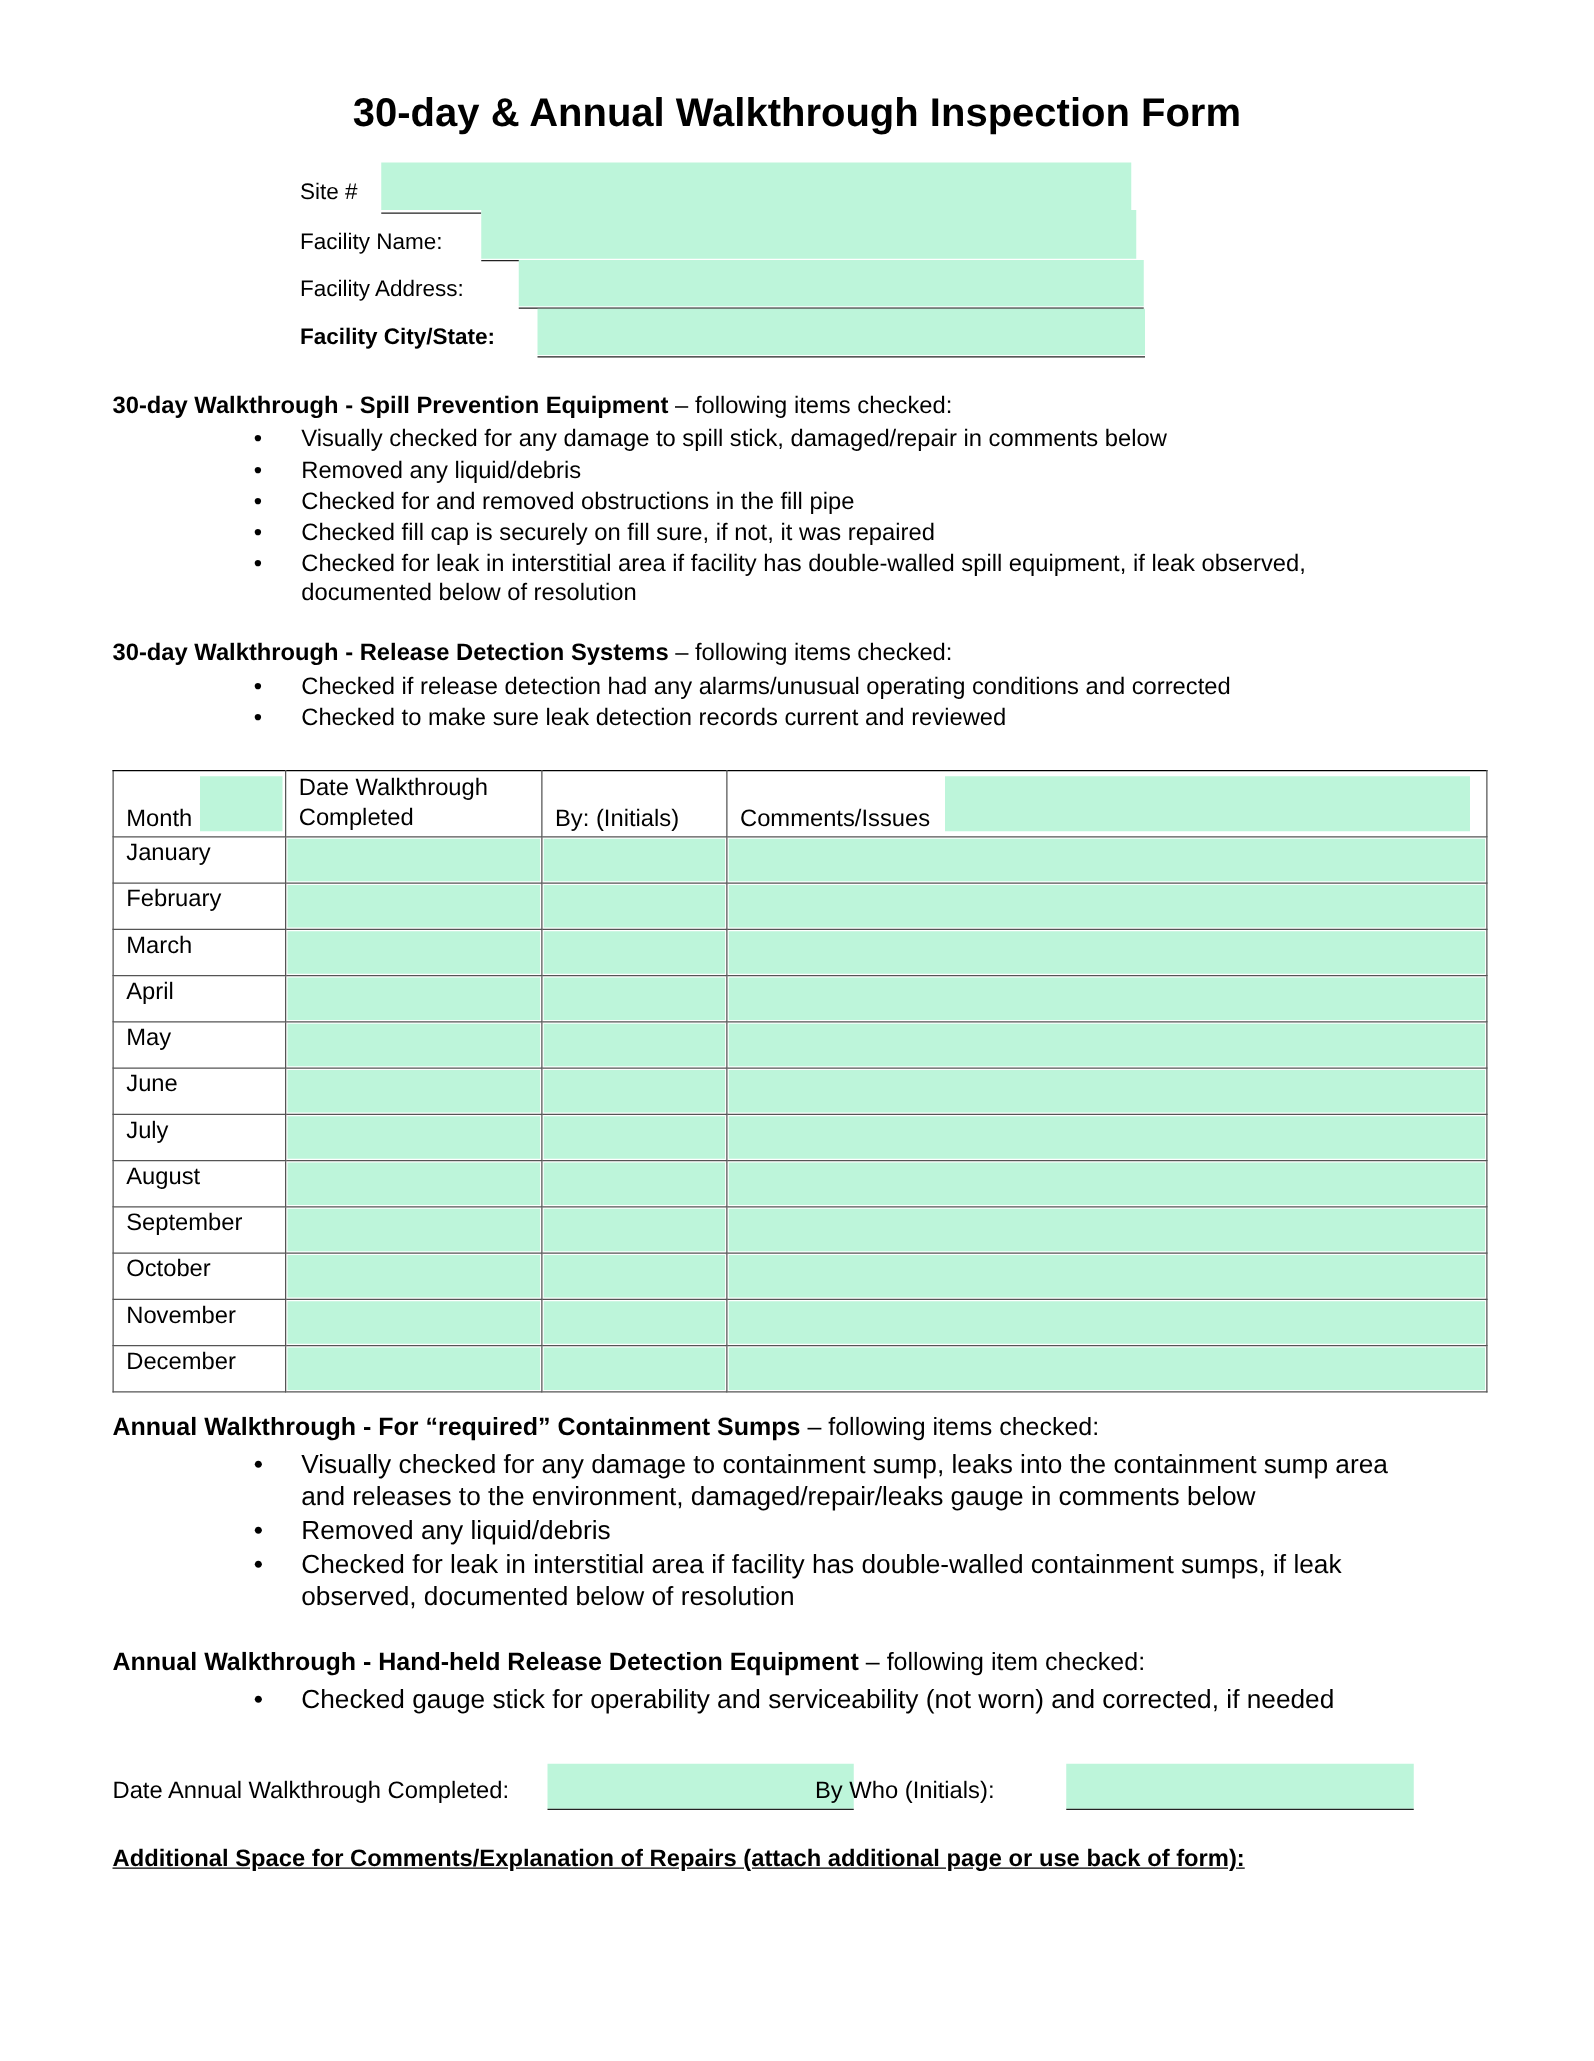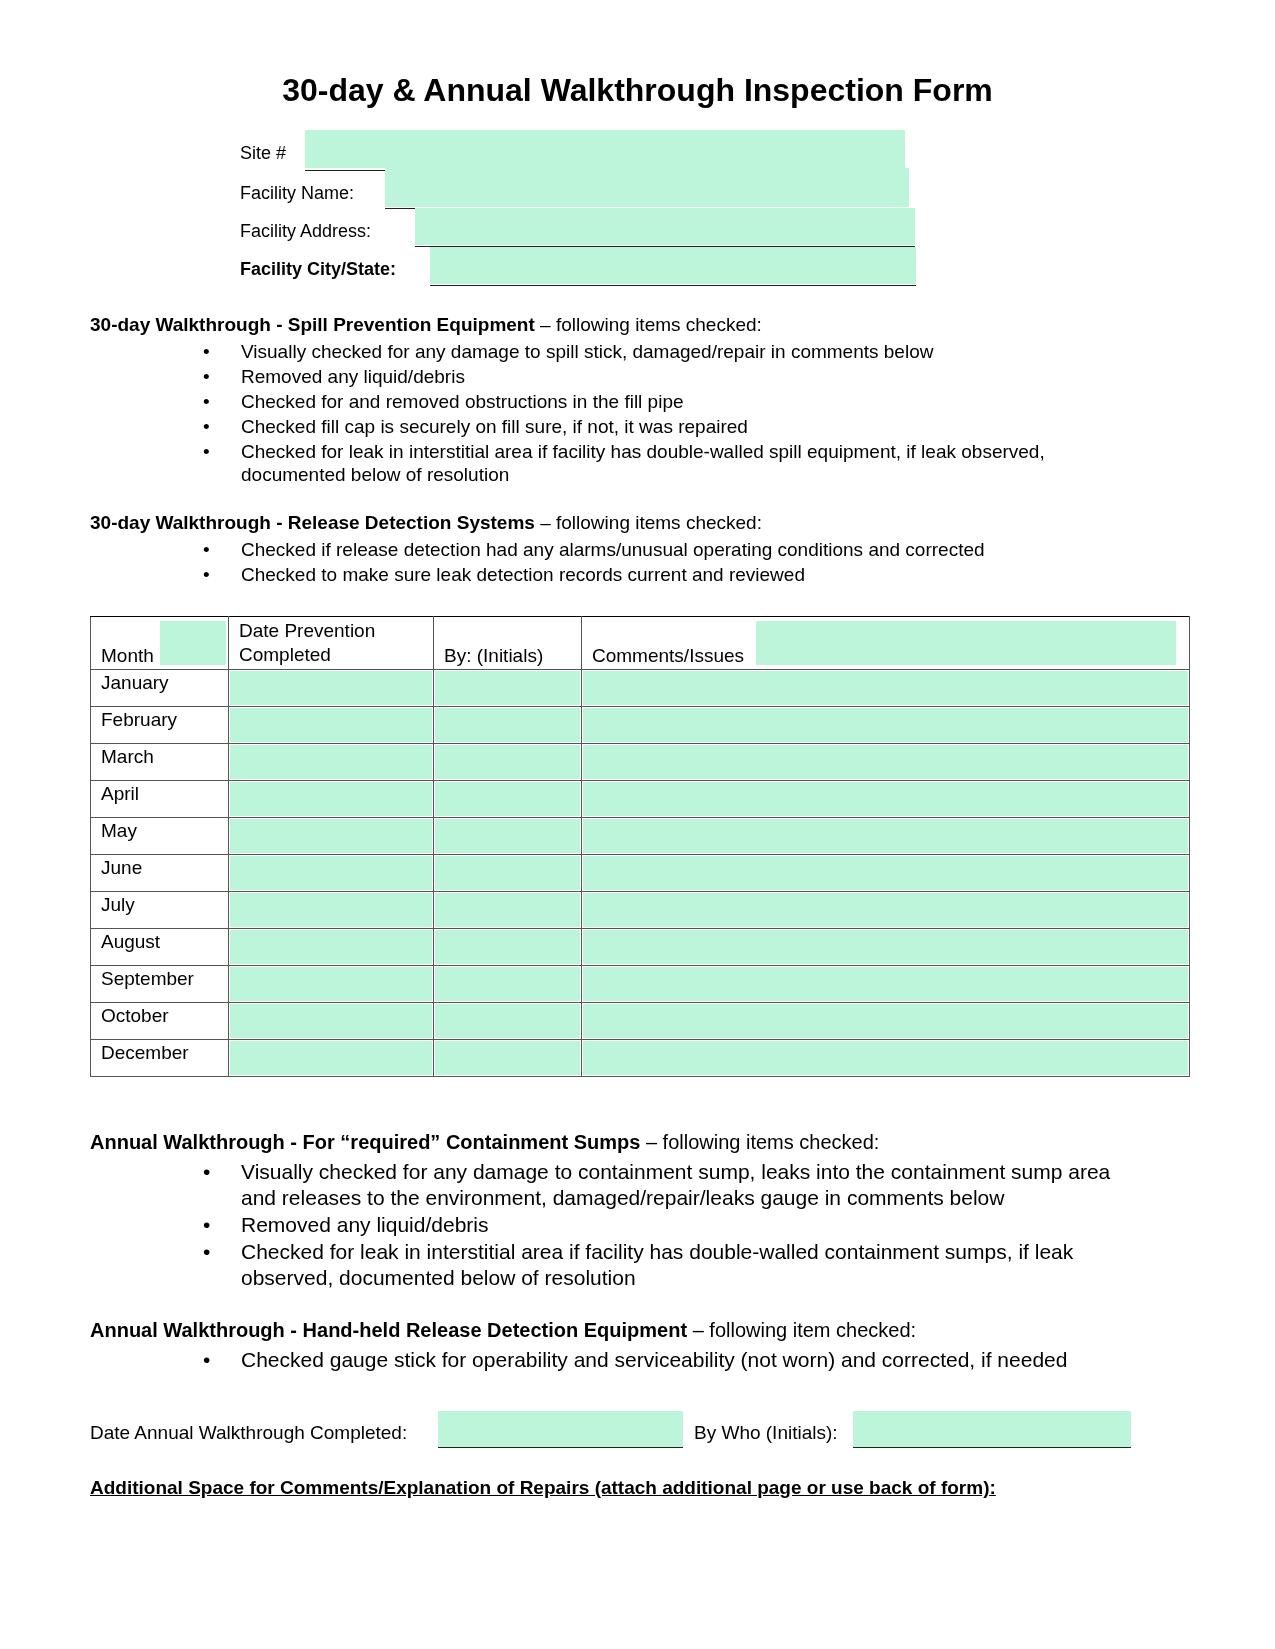--- a/index.html
+++ b/index.html
@@ -92,21 +92,21 @@
       <col style="width:148px">
       <col>
   </colgroup>
   <tbody>
       <tr class="head">
     <td>
       <div class="fillbox" style="left:69px; top:4px; width:66px; height:44px;"></div>
       <span class="cell-text" style="position:relative;">Month</span>
     </td>
     <td>
-      <span class="cell-text" style="line-height:24px;"><span>Date Prevention</span><br><span>Completed</span></span>
+      <span class="cell-text" style="line-height:24px;"><span>Date Walkthrough</span><br><span>Completed</span></span>
     </td>
     <td>
           <span class="cell-text">By: (Initials)</span>
         </td>
     <td>
       <div class="fillbox" style="left:174px; top:4px; width:420px; height:44px;"></div>
       <span class="cell-text" style="position:relative;">Comments/Issues</span>
     </td>
   </tr>
   <tr class="row">
@@ -244,20 +244,34 @@
         </td>
         <td>
           <div class="cell-fill"></div>
         </td>
         <td>
           <div class="cell-fill"></div>
         </td>
       </tr>
   <tr class="row">
         <td>
+          <span class="cell-text">November</span>
+        </td>
+        <td>
+          <div class="cell-fill"></div>
+        </td>
+        <td>
+          <div class="cell-fill"></div>
+        </td>
+        <td>
+          <div class="cell-fill"></div>
+        </td>
+      </tr>
+  <tr class="row">
+        <td>
           <span class="cell-text">December</span>
         </td>
         <td>
           <div class="cell-fill"></div>
         </td>
         <td>
           <div class="cell-fill"></div>
         </td>
         <td>
           <div class="cell-fill"></div>
@@ -293,18 +307,18 @@
 </div>
 <div class="bul2" style="top:1346px;">
     <span class="dot">•</span>
     <span class="txt">Checked gauge stick for operability and serviceability (not worn) and corrected, if needed</span>
   </div>
 
 <div class="sec" style="top:1422px;">Date Annual Walkthrough Completed:</div>
 <div class="fillbox" style="left:438px; top:1411px; width:245px; height:36px;"></div>
 <div class="uline" style="left:438px; width:245px; top:1447px;"></div>
 
-<div class="sec" style="left:694px; top:1422px;text-align:center;">By Who (Initials):</div>
+<div class="sec" style="left:652px; top:1422px;text-align:center;">By Who (Initials):</div>
 <div class="fillbox" style="left:853px; top:1411px; width:278px; height:36px;"></div>
 <div class="uline" style="left:853px; width:278px; top:1447px;"></div>
 
 <div class="sec" style="top:1477px; font-weight:bold; text-decoration:underline;">Additional Space for Comments/Explanation of Repairs (attach additional page or use back of form):</div>
 <div class="abs" style="left:90px; top:1505px; width:1100px; height:120px;"></div>
 
 </body></html>

